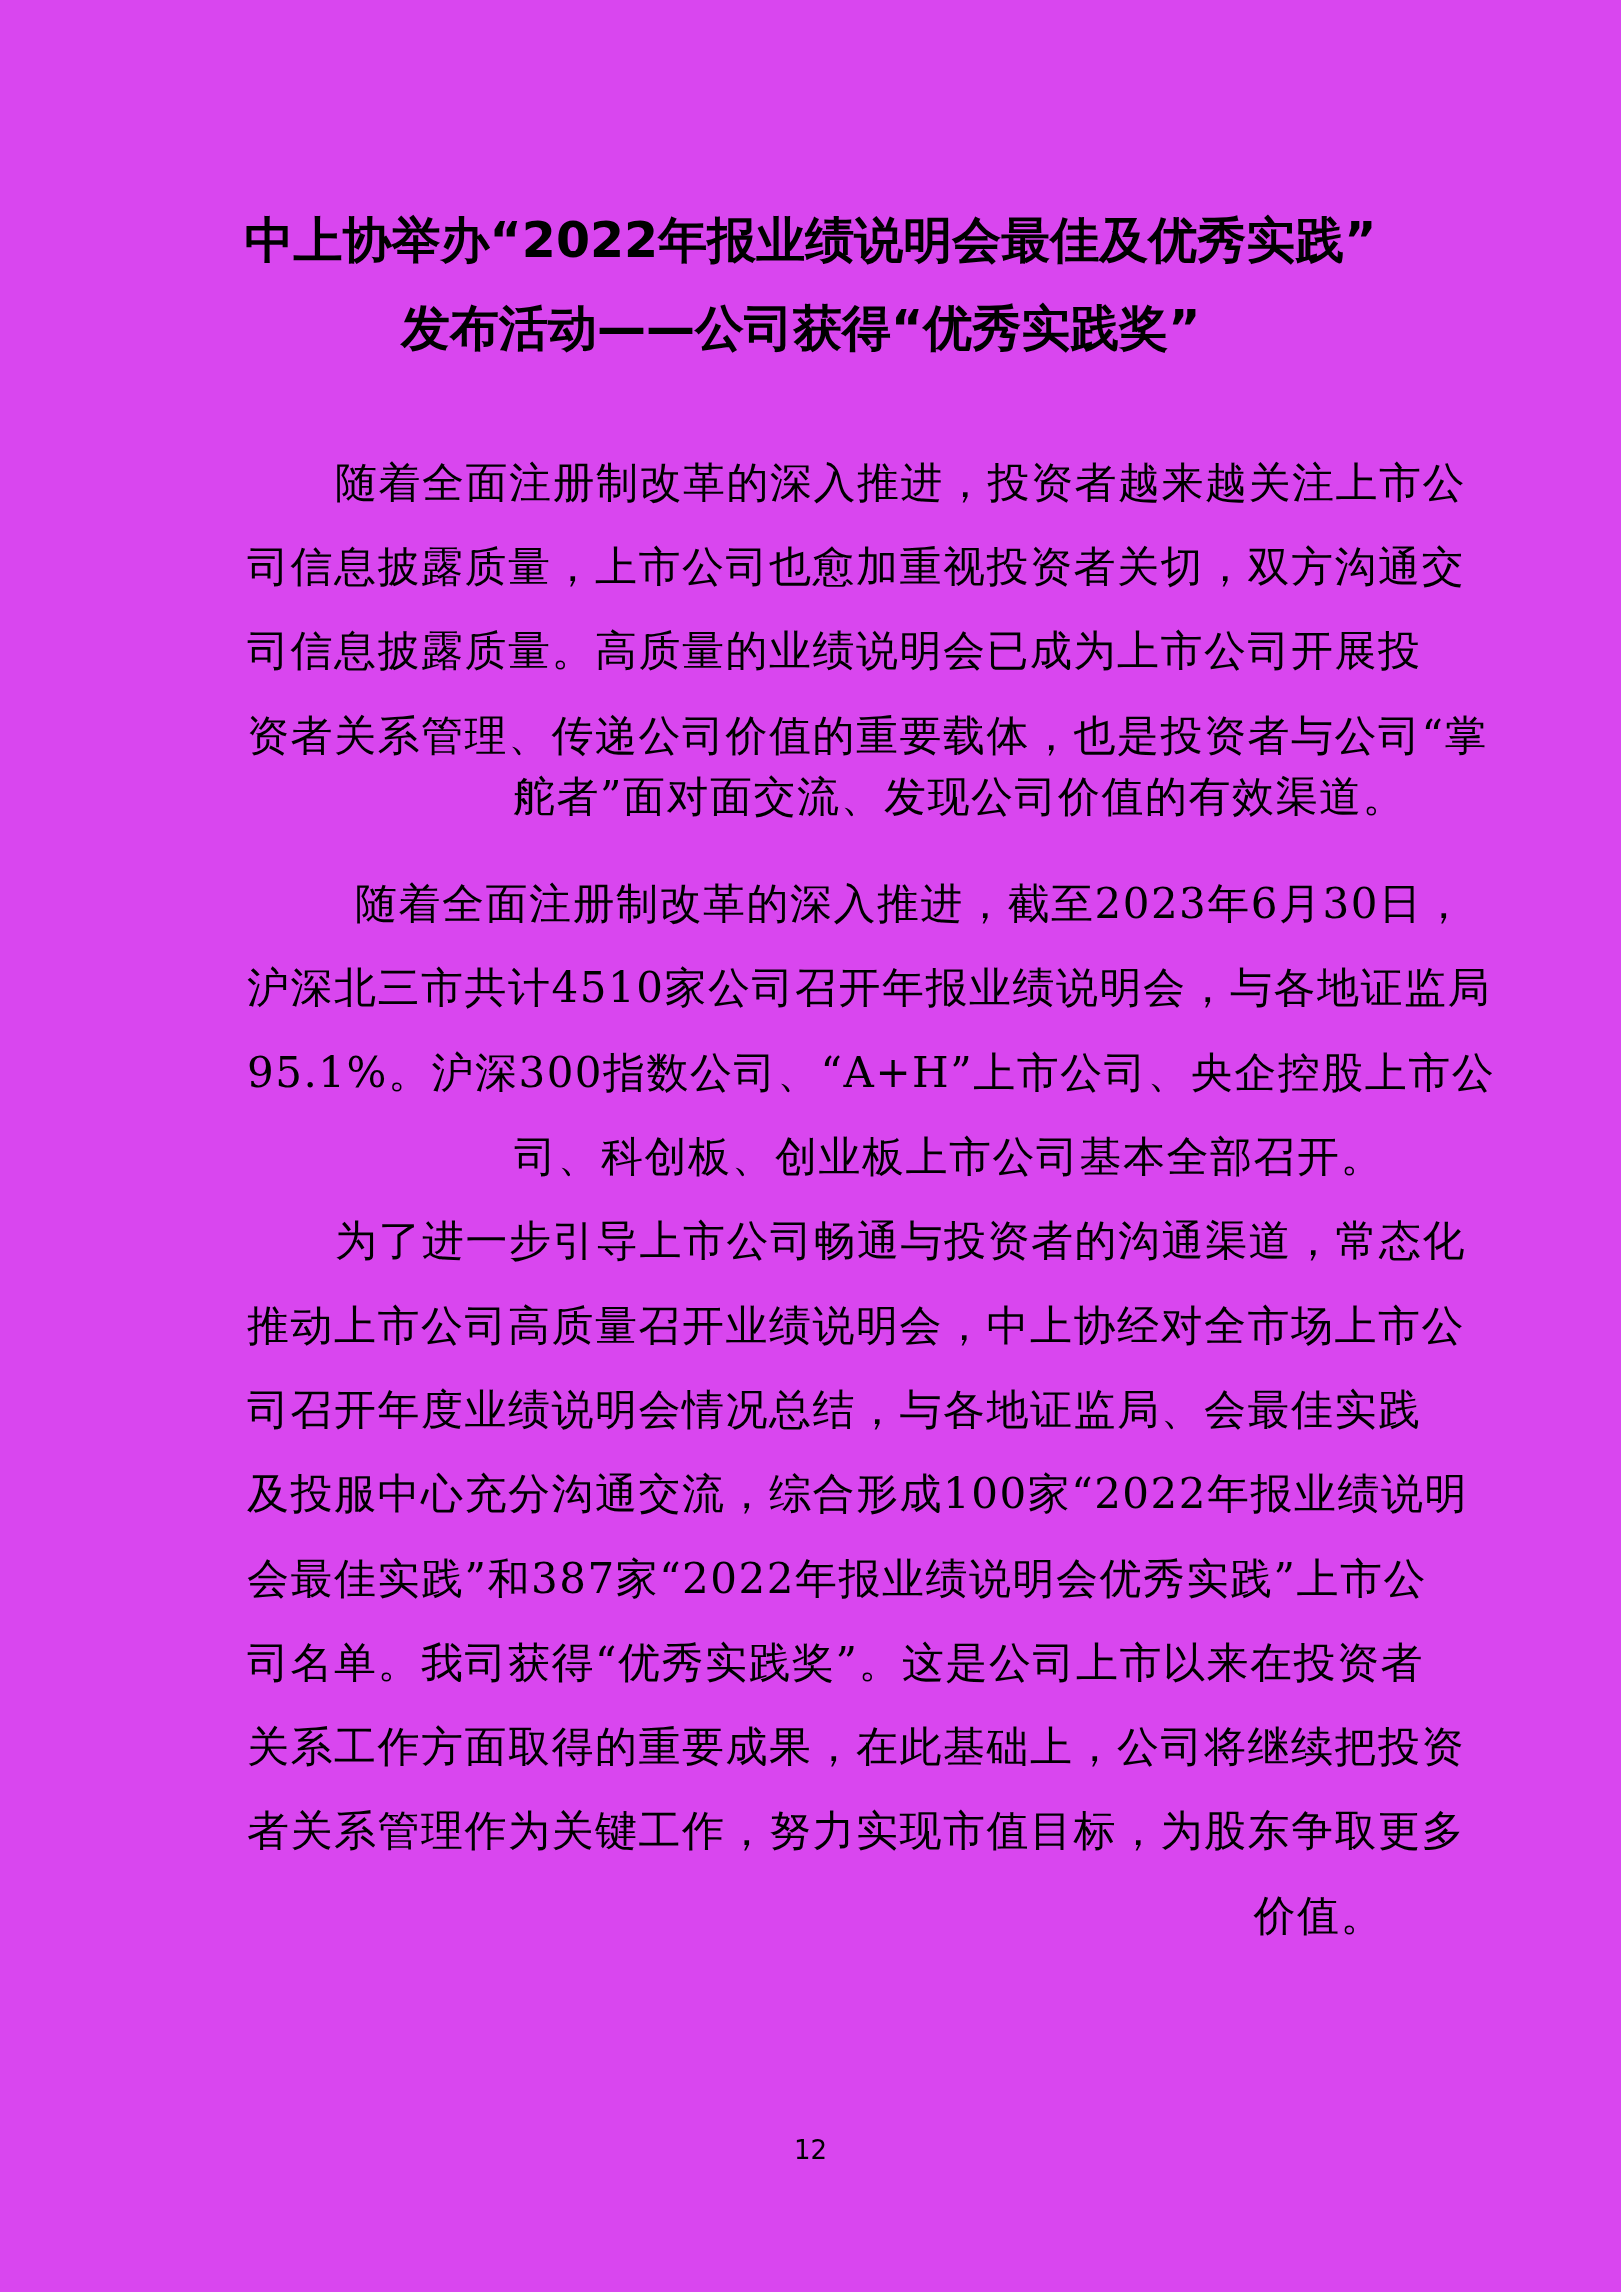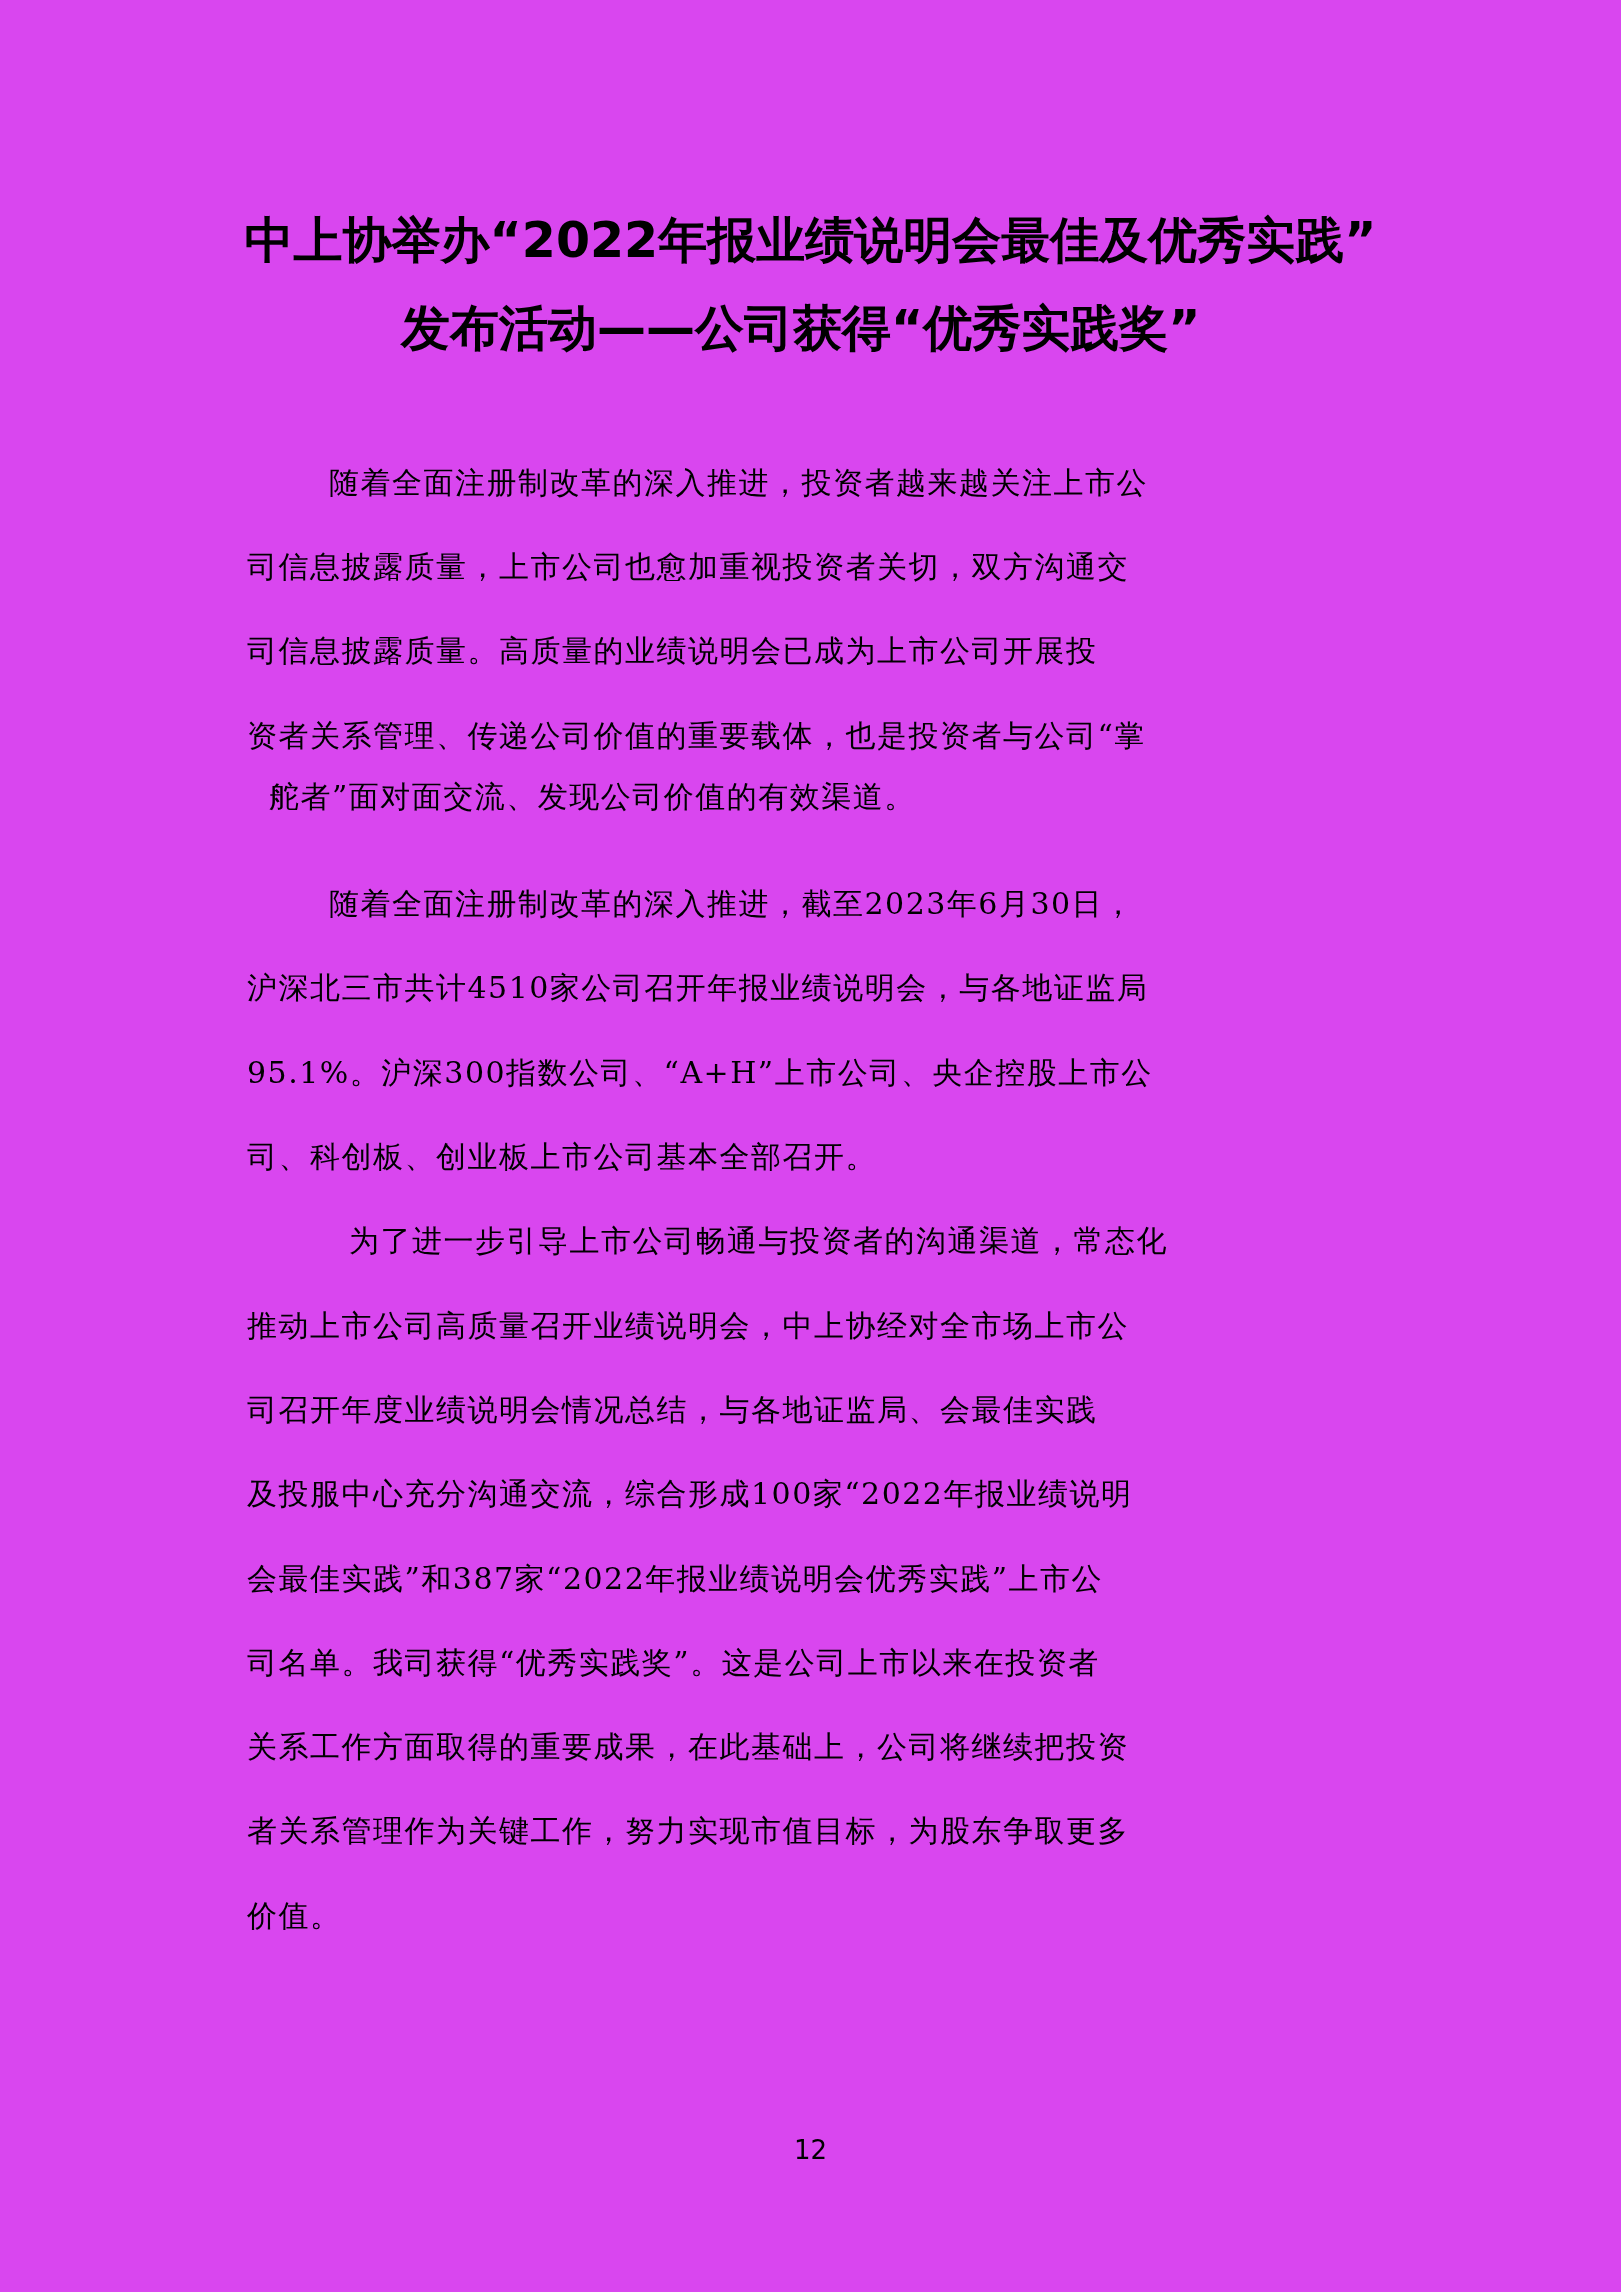--- a/index.html
+++ b/index.html
@@ -33,24 +33,25 @@
     line-height: 59px;
     white-space: nowrap;
   }
   .title-line-1 { top: 211px; }
   .title-line-2 { top: 299px; left: -9.8px; }
 
   .body-line {
     position: absolute;
     left: 247px;
     width: 1137px;
-    font-size: 30px;
+    font-size: 42px;
     line-height: 49px;
     white-space: nowrap;
     letter-spacing: 1.5px;
+    text-align: right;
   }
   .indent { left: 329px; }
 
   .page-number {
     position: absolute;
     top: 2137px;
     left: 0;
     width: 1621px;
     text-align: center;
     font-family: "DejaVu Sans", "Liberation Sans", sans-serif;
@@ -75,21 +76,21 @@
   </div>
 
   <div>
     <div class="body-line indent" style="top:879px;">随着全面注册制改革的深入推进，截至2023年6月30日，</div>
     <div class="body-line" style="top:963px;">沪深北三市共计4510家公司召开年报业绩说明会，与各地证监局</div>
     <div class="body-line" style="top:1048px;">95.1%。沪深300指数公司、“A+H”上市公司、央企控股上市公</div>
     <div class="body-line" style="top:1132px;">司、科创板、创业板上市公司基本全部召开。</div>
   </div>
 
   <div>
-    <div class="body-line indent" style="top:1216px;margin-left:20px;">为了进一步引导上市公司畅通与投资者的沟通渠道，常态化</div>
+    <div class="body-line indent" style="top:1216px;">为了进一步引导上市公司畅通与投资者的沟通渠道，常态化</div>
     <div class="body-line" style="top:1301px;">推动上市公司高质量召开业绩说明会，中上协经对全市场上市公</div>
     <div class="body-line" style="top:1385px;">司召开年度业绩说明会情况总结，与各地证监局、会最佳实践</div>
     <div class="body-line" style="top:1469px;">及投服中心充分沟通交流，综合形成100家“2022年报业绩说明</div>
     <div class="body-line" style="top:1554px;">会最佳实践”和387家“2022年报业绩说明会优秀实践”上市公</div>
     <div class="body-line" style="top:1638px;">司名单。我司获得“优秀实践奖”。这是公司上市以来在投资者</div>
     <div class="body-line" style="top:1722px;">关系工作方面取得的重要成果，在此基础上，公司将继续把投资</div>
     <div class="body-line" style="top:1806px;">者关系管理作为关键工作，努力实现市值目标，为股东争取更多</div>
     <div class="body-line" style="top:1891px;">价值。</div>
   </div>
 

